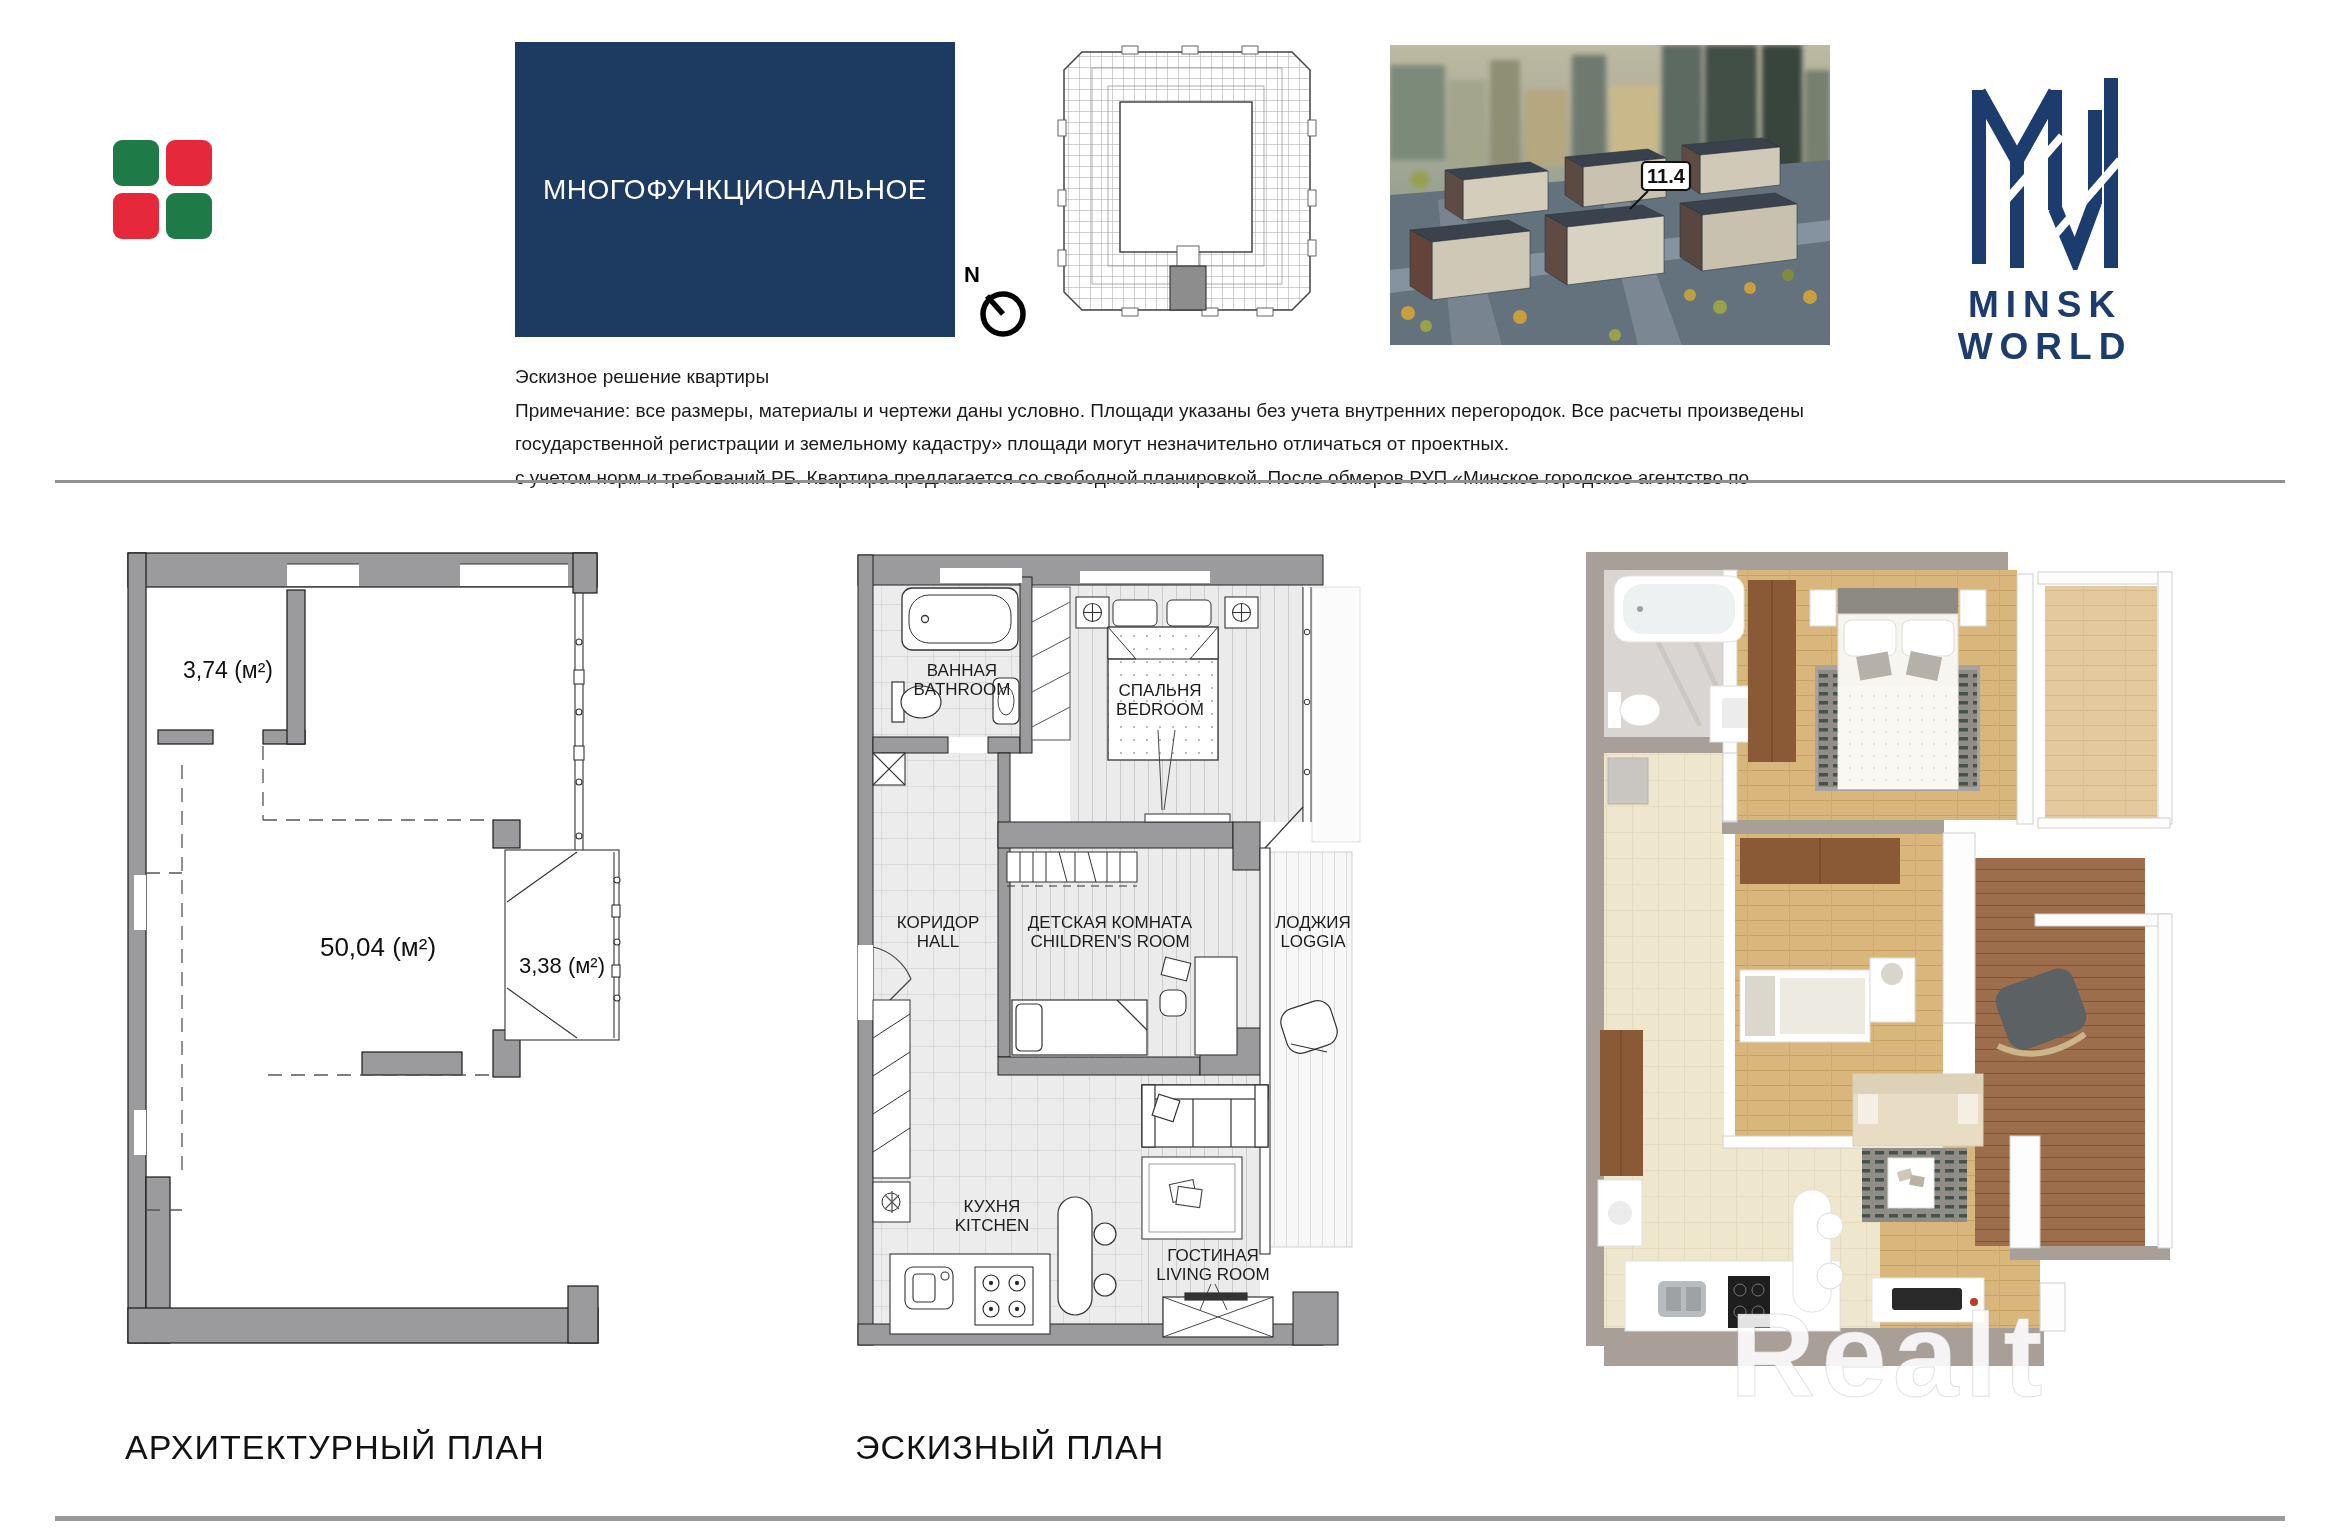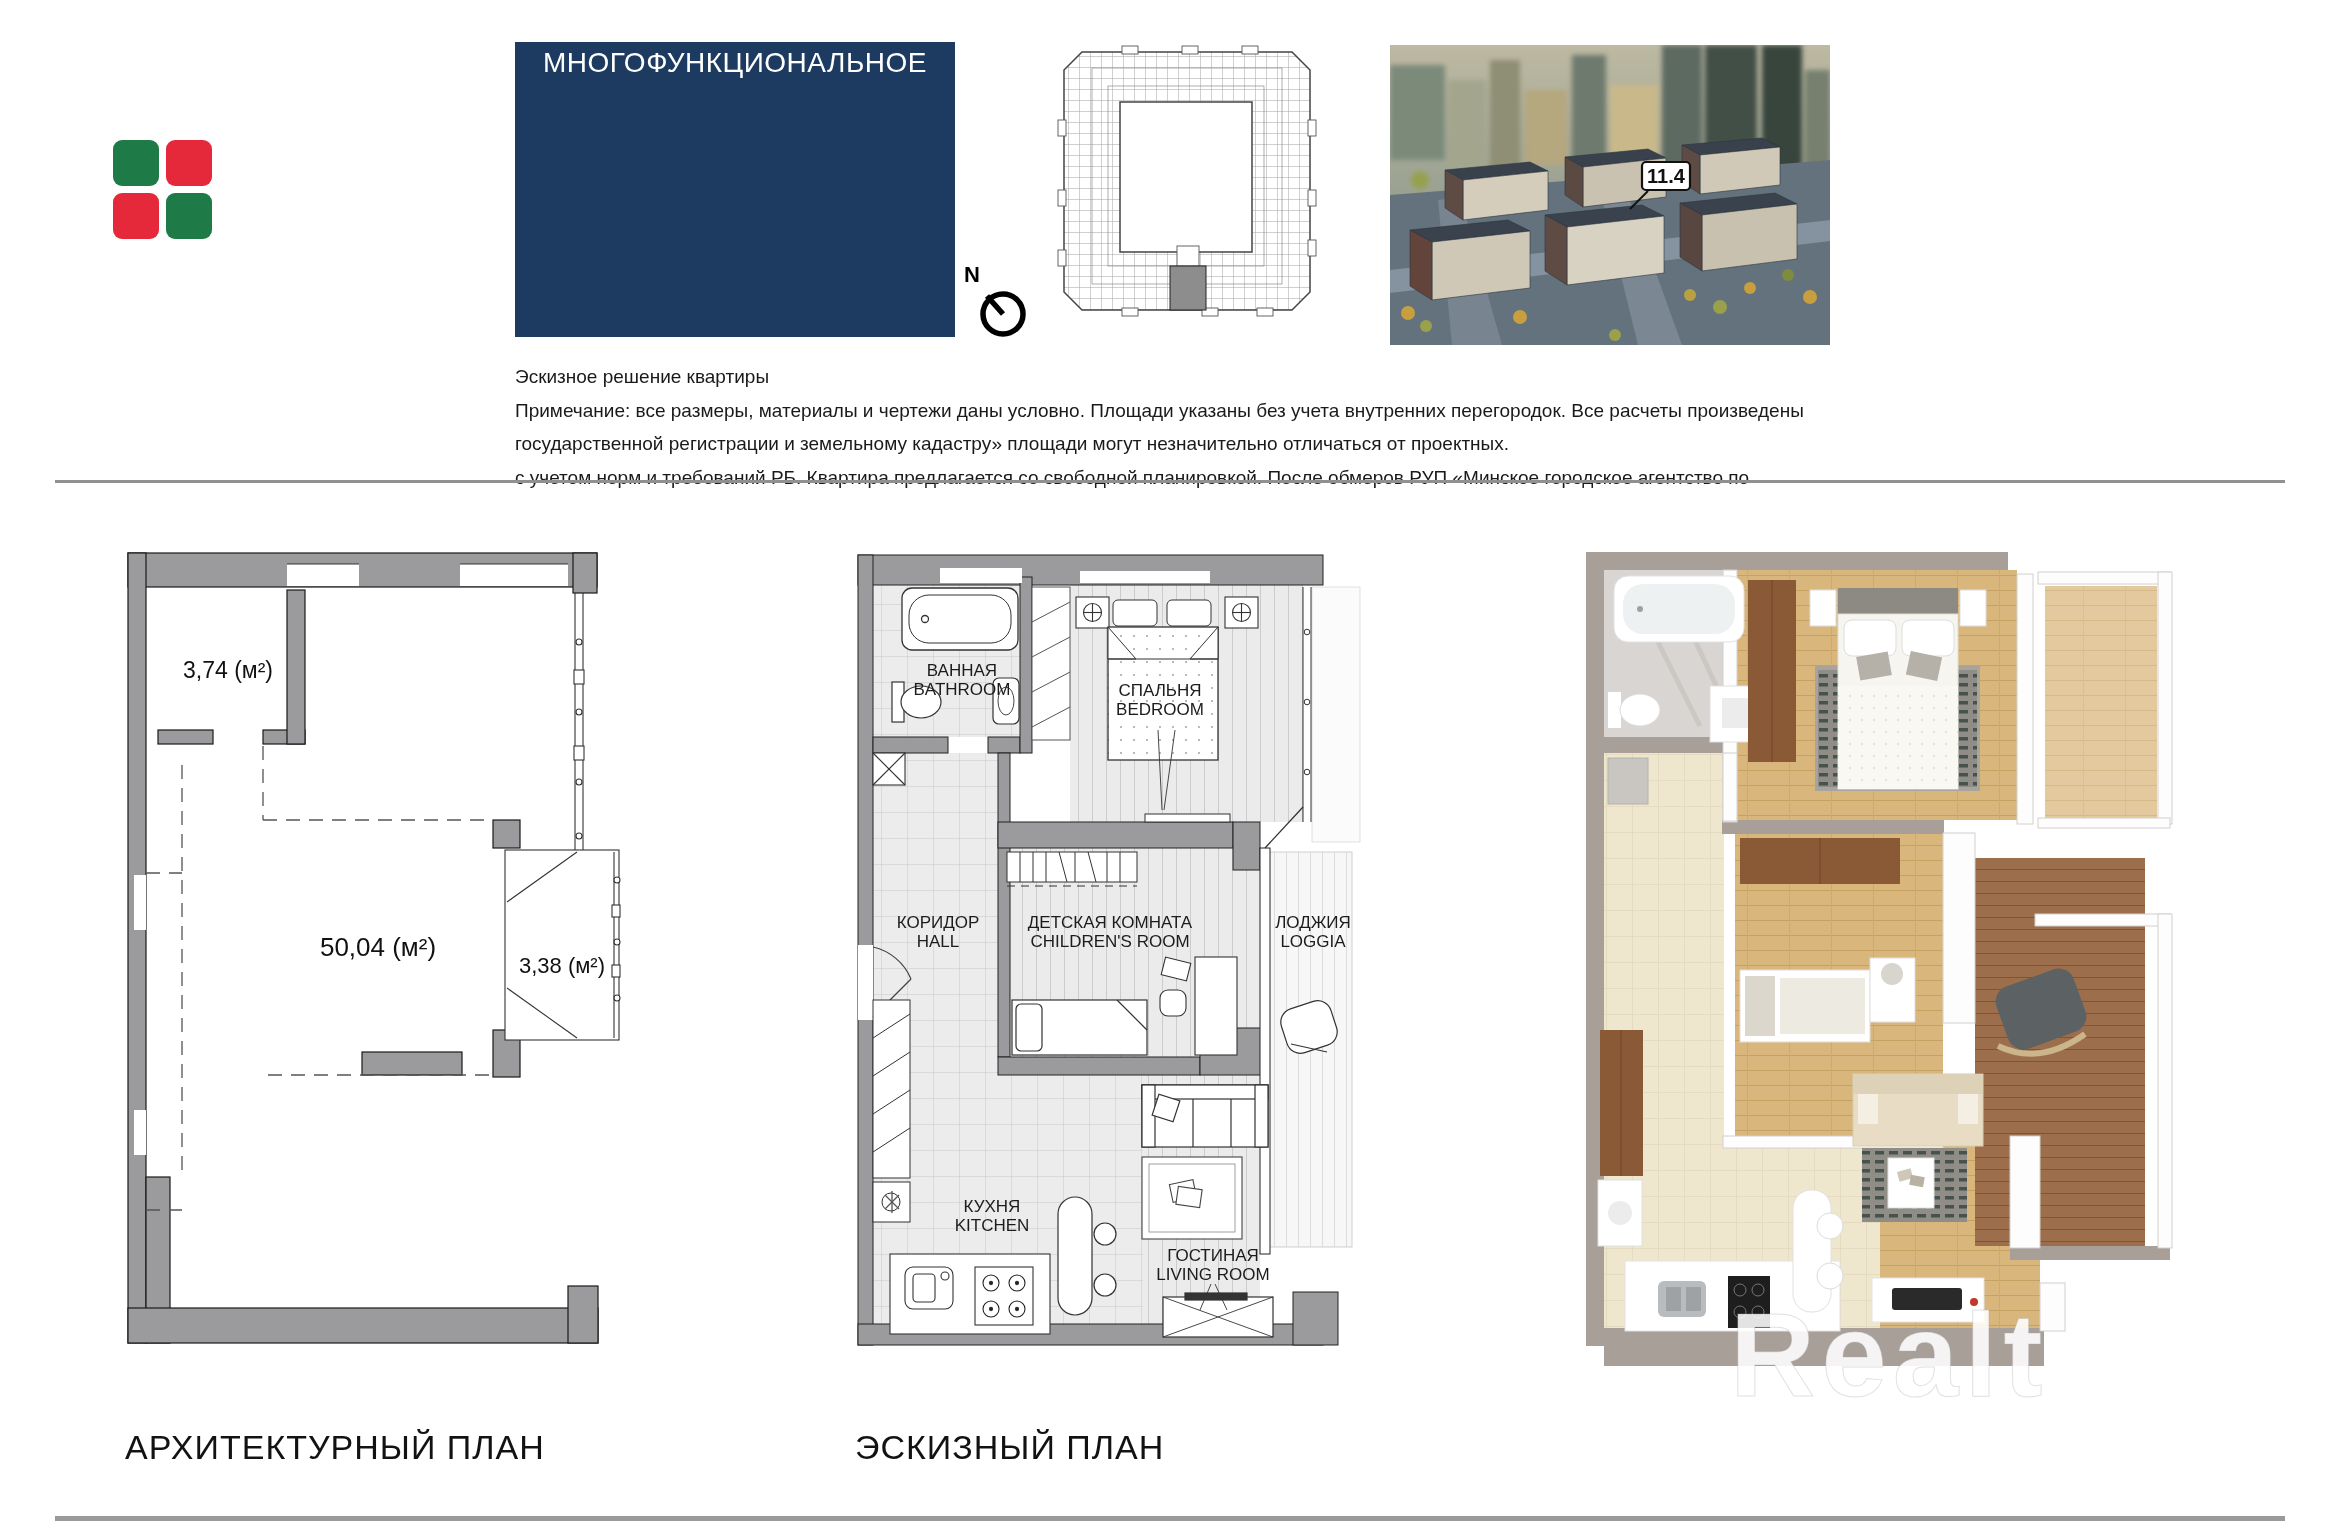--- a/index.html
+++ b/index.html
@@ -12,21 +12,21 @@
   .dana-squares{display:grid;grid-template-columns:46px 46px;grid-template-rows:46px 46px;gap:7px;}
   .dana-squares div{border-radius:9px;}
   .sq-g{background:#1e7a46;} .sq-r{background:#e5293a;}
   .dana-text{margin-left:10px;}
   .dana-word{font-weight:700;font-size:88px;line-height:80px;color:#e5293a;
              letter-spacing:-1px;transform:scaleX(1.02);transform-origin:left;}
   .dana-sub{font-weight:700;font-size:30px;color:#5c5d61;letter-spacing:12.5px;margin-top:7px;}
 
   
   .banner{left:515px;top:42px;width:440px;height:295px;background:#1d3b60;
-          color:#fff;display:flex;flex-direction:row;justify-content:center;
+          color:#fff;display:flex;flex-direction:column;justify-content:center;
           text-align:center;font-size:28px;line-height:41px;letter-spacing:0.5px;}
 
   
   .keyplan{left:1052px;top:40px;}
   .compass{left:956px;top:252px;}
   .render3d{left:1390px;top:45px;}
 
   
   .mw{left:1880px;top:70px;width:330px;text-align:center;}
   .mw-text{margin-top:10px;font-size:37px;font-weight:700;color:#1d3c6e;letter-spacing:7px;}
@@ -180,20 +180,38 @@
         <circle cx="225" cy="290" r="6" fill="#9aa14b"></circle>
     </g>
 
     <g>
       <line x1="258" y1="146" x2="240" y2="164" stroke="#111" stroke-width="2"></line>
       <rect x="252" y="117" width="48" height="28" rx="4" fill="#fff" stroke="#111" stroke-width="2.2"></rect>
       <text x="276" y="138" text-anchor="middle" font-size="20" font-weight="bold" fill="#111">11.4</text>
     </g>
   </svg>
 
+  <div class="abs mw">
+    <svg width="170" height="200" viewBox="0 0 170 200">
+      <g stroke="#1d3c6e" stroke-width="14" fill="none">
+        <path d="M19,194 V20"></path>
+        <path d="M19,22 L57,90 95,22"></path>
+        <path d="M57,88 V198"></path>
+        <path d="M95,20 V140"></path>
+        <path d="M95,138 L115,186 135,132"></path>
+        <path d="M135,134 V40"></path>
+        <path d="M151,8 V198"></path>
+      </g>
+      <g stroke="#ffffff" stroke-width="8">
+        <line x1="36" y1="142" x2="102" y2="66"></line>
+        <line x1="94" y1="166" x2="160" y2="90"></line>
+      </g>
+    </svg>
+    <div class="mw-text">MINSK WORLD</div>
+  </div>
 
   <div class="abs disclaimer">
     <div>Эскизное решение квартиры</div>
     <div>Примечание: все размеры, материалы и чертежи даны условно. Площади указаны без учета внутренних перегородок. Все расчеты произведены</div>
     <div>государственной регистрации и земельному кадастру» площади могут незначительно отличаться от проектных.</div>
     <div>с учетом норм и требований РБ. Квартира предлагается со свободной планировкой. После обмеров РУП «Минское городское агентство по</div>
   </div>
 
   <div class="abs divider d1"></div>
 

